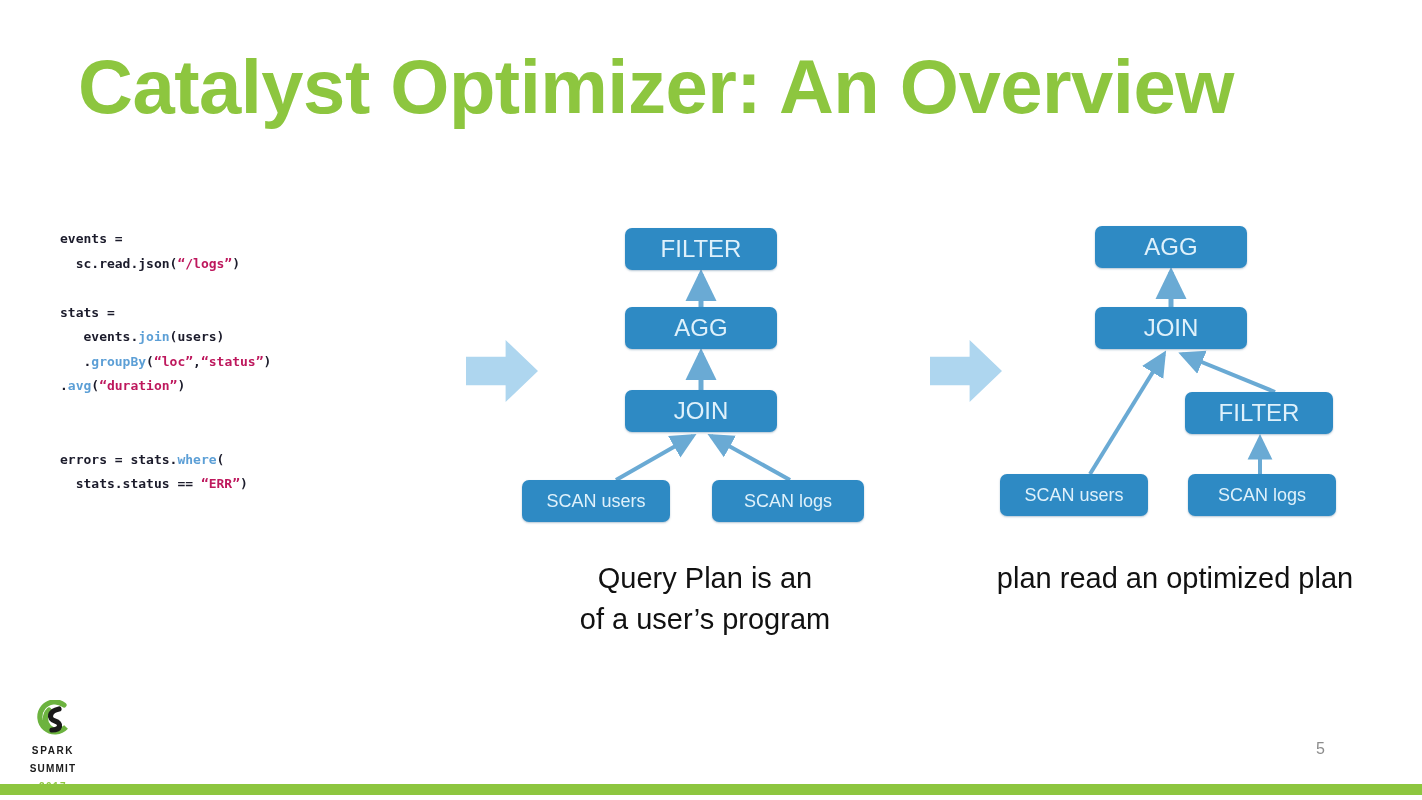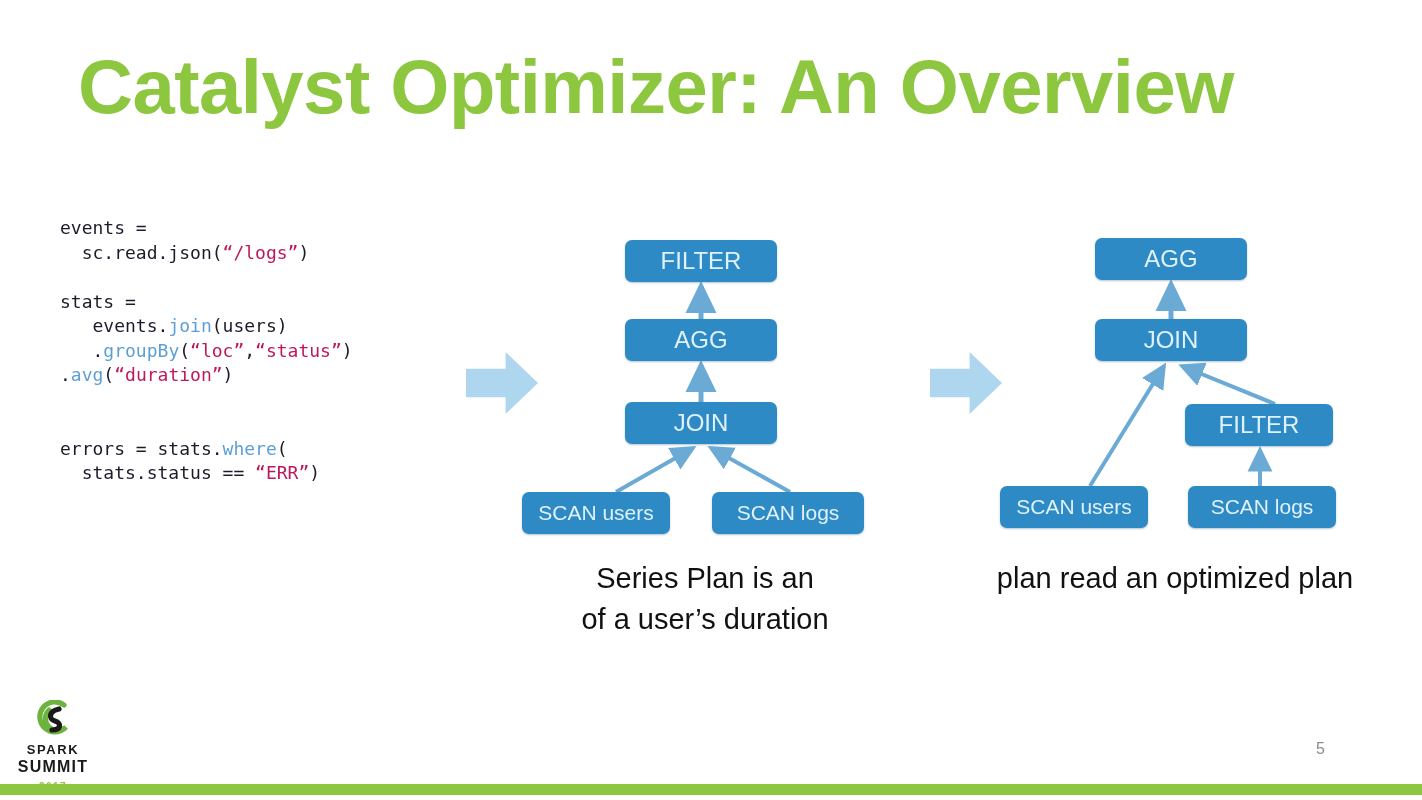--- a/index.html
+++ b/index.html
@@ -30,59 +30,59 @@
     line-height: 86px;
     letter-spacing: -0.5px;
     color: #8dc63f;
     white-space: nowrap;
   }
 
   
   #code-block {
     position: absolute;
     left: 60px;
-    top: 216px;
+    top: 227px;
     width: 370px;
     font-family: "DejaVu Sans Mono", "Liberation Mono", monospace;
-    font-size: 18px;
+    font-size: 13px;
     line-height: 24.5px;
     color: #1b1b2b;
     white-space: pre;
-    font-weight: 400;
+    font-weight: 700;
   }
   #code-block .ln { display: block; min-height: 24.5px; }
   #code-block .blank { display: block; height: 24.5px; }
   .tok-str  { color: #be185d; }
   .tok-fn   { color: #5c9fd6; }
   .tok-plain{ color: #1b1b2b; }
 
   
   .panel {
     position: absolute;
-    top: 224px;
+    top: 212px;
   }
   #panel-initial { left: 460px; width: 440px; height: 330px; }
   #panel-optimized { left: 930px; width: 460px; height: 330px; }
 
   .node {
     position: absolute;
     background: #2e8ac4;
     border-radius: 7px;
     color: #dff1fb;
     font-family: "Liberation Sans", sans-serif;
     font-size: 24px;
     font-weight: 400;
     display: flex;
     align-items: center;
     justify-content: center;
     box-shadow: 0 1px 2px rgba(40,90,130,0.35);
     white-space: nowrap;
     box-sizing: border-box;
   }
-  .node.small { font-size: 21px; }
+  .node.small { font-size: 18px; }
 
   .block-arrow {
     position: absolute;
     width: 72px;
     height: 62px;
     background: #aed6ef;
     clip-path: polygon(0% 27%, 55% 27%, 55% 0%, 100% 50%, 55% 100%, 55% 73%, 0% 73%);
   }
 
   .conn { position: absolute; overflow: visible; pointer-events: none; }
@@ -119,29 +119,29 @@
   #logo {
     position: absolute;
     left: 14px;
     top: 700px;
     width: 78px;
     height: 80px;
     text-align: center;
   }
   #logo .mark { display: block; }
   #logo .l1 {
-    font-size: 13px;
+    font-size: 10px;
     font-weight: bold;
     letter-spacing: 1.6px;
     color: #1a1a1a;
     line-height: 14px;
     font-family: "Liberation Sans", sans-serif;
   }
   #logo .l2 {
-    font-size: 16px;
+    font-size: 10px;
     font-weight: bold;
     letter-spacing: 1.2px;
     color: #1a1a1a;
     line-height: 13px;
     font-family: "Liberation Sans", sans-serif;
   }
   #logo .l3 {
     font-size: 10px;
     font-weight: bold;
     letter-spacing: 1.4px;
@@ -217,22 +217,22 @@
     </div>
     <div class="node small" style="left:70px; top:262px; width:148px; height:42px;">
       <span>SCAN users</span>
     </div>
     <div class="node small" style="left:258px; top:262px; width:148px; height:42px;">
       <span>SCAN logs</span>
     </div>
   </div>
 
   <div class="caption" id="caption-initial">
-      <div>Series Plan is an</div>
-      <div>of a user’s duration</div>
+      <div>Query Plan is an</div>
+      <div>of a user’s program</div>
     </div>
   <div class="caption" id="caption-optimized">
       <div>plan read an optimized plan</div>
     </div>
 
   <div id="logo">
     <svg class="mark" width="78" height="40" viewBox="0 0 78 40">
       <g transform="translate(39,19)">
         <path d="M 11,-14 A 15,15 0 1 0 13,8 A 11,11 0 1 1 -4,-9" fill="none" stroke="#6cb33f" stroke-width="5.2" stroke-linecap="round"></path>
         <path d="M 6,-10 C -4,-8 -5,0 2,2 C 9,4 8,11 -1,11" fill="none" stroke="#1a1a1a" stroke-width="5.2" stroke-linecap="round"></path>

